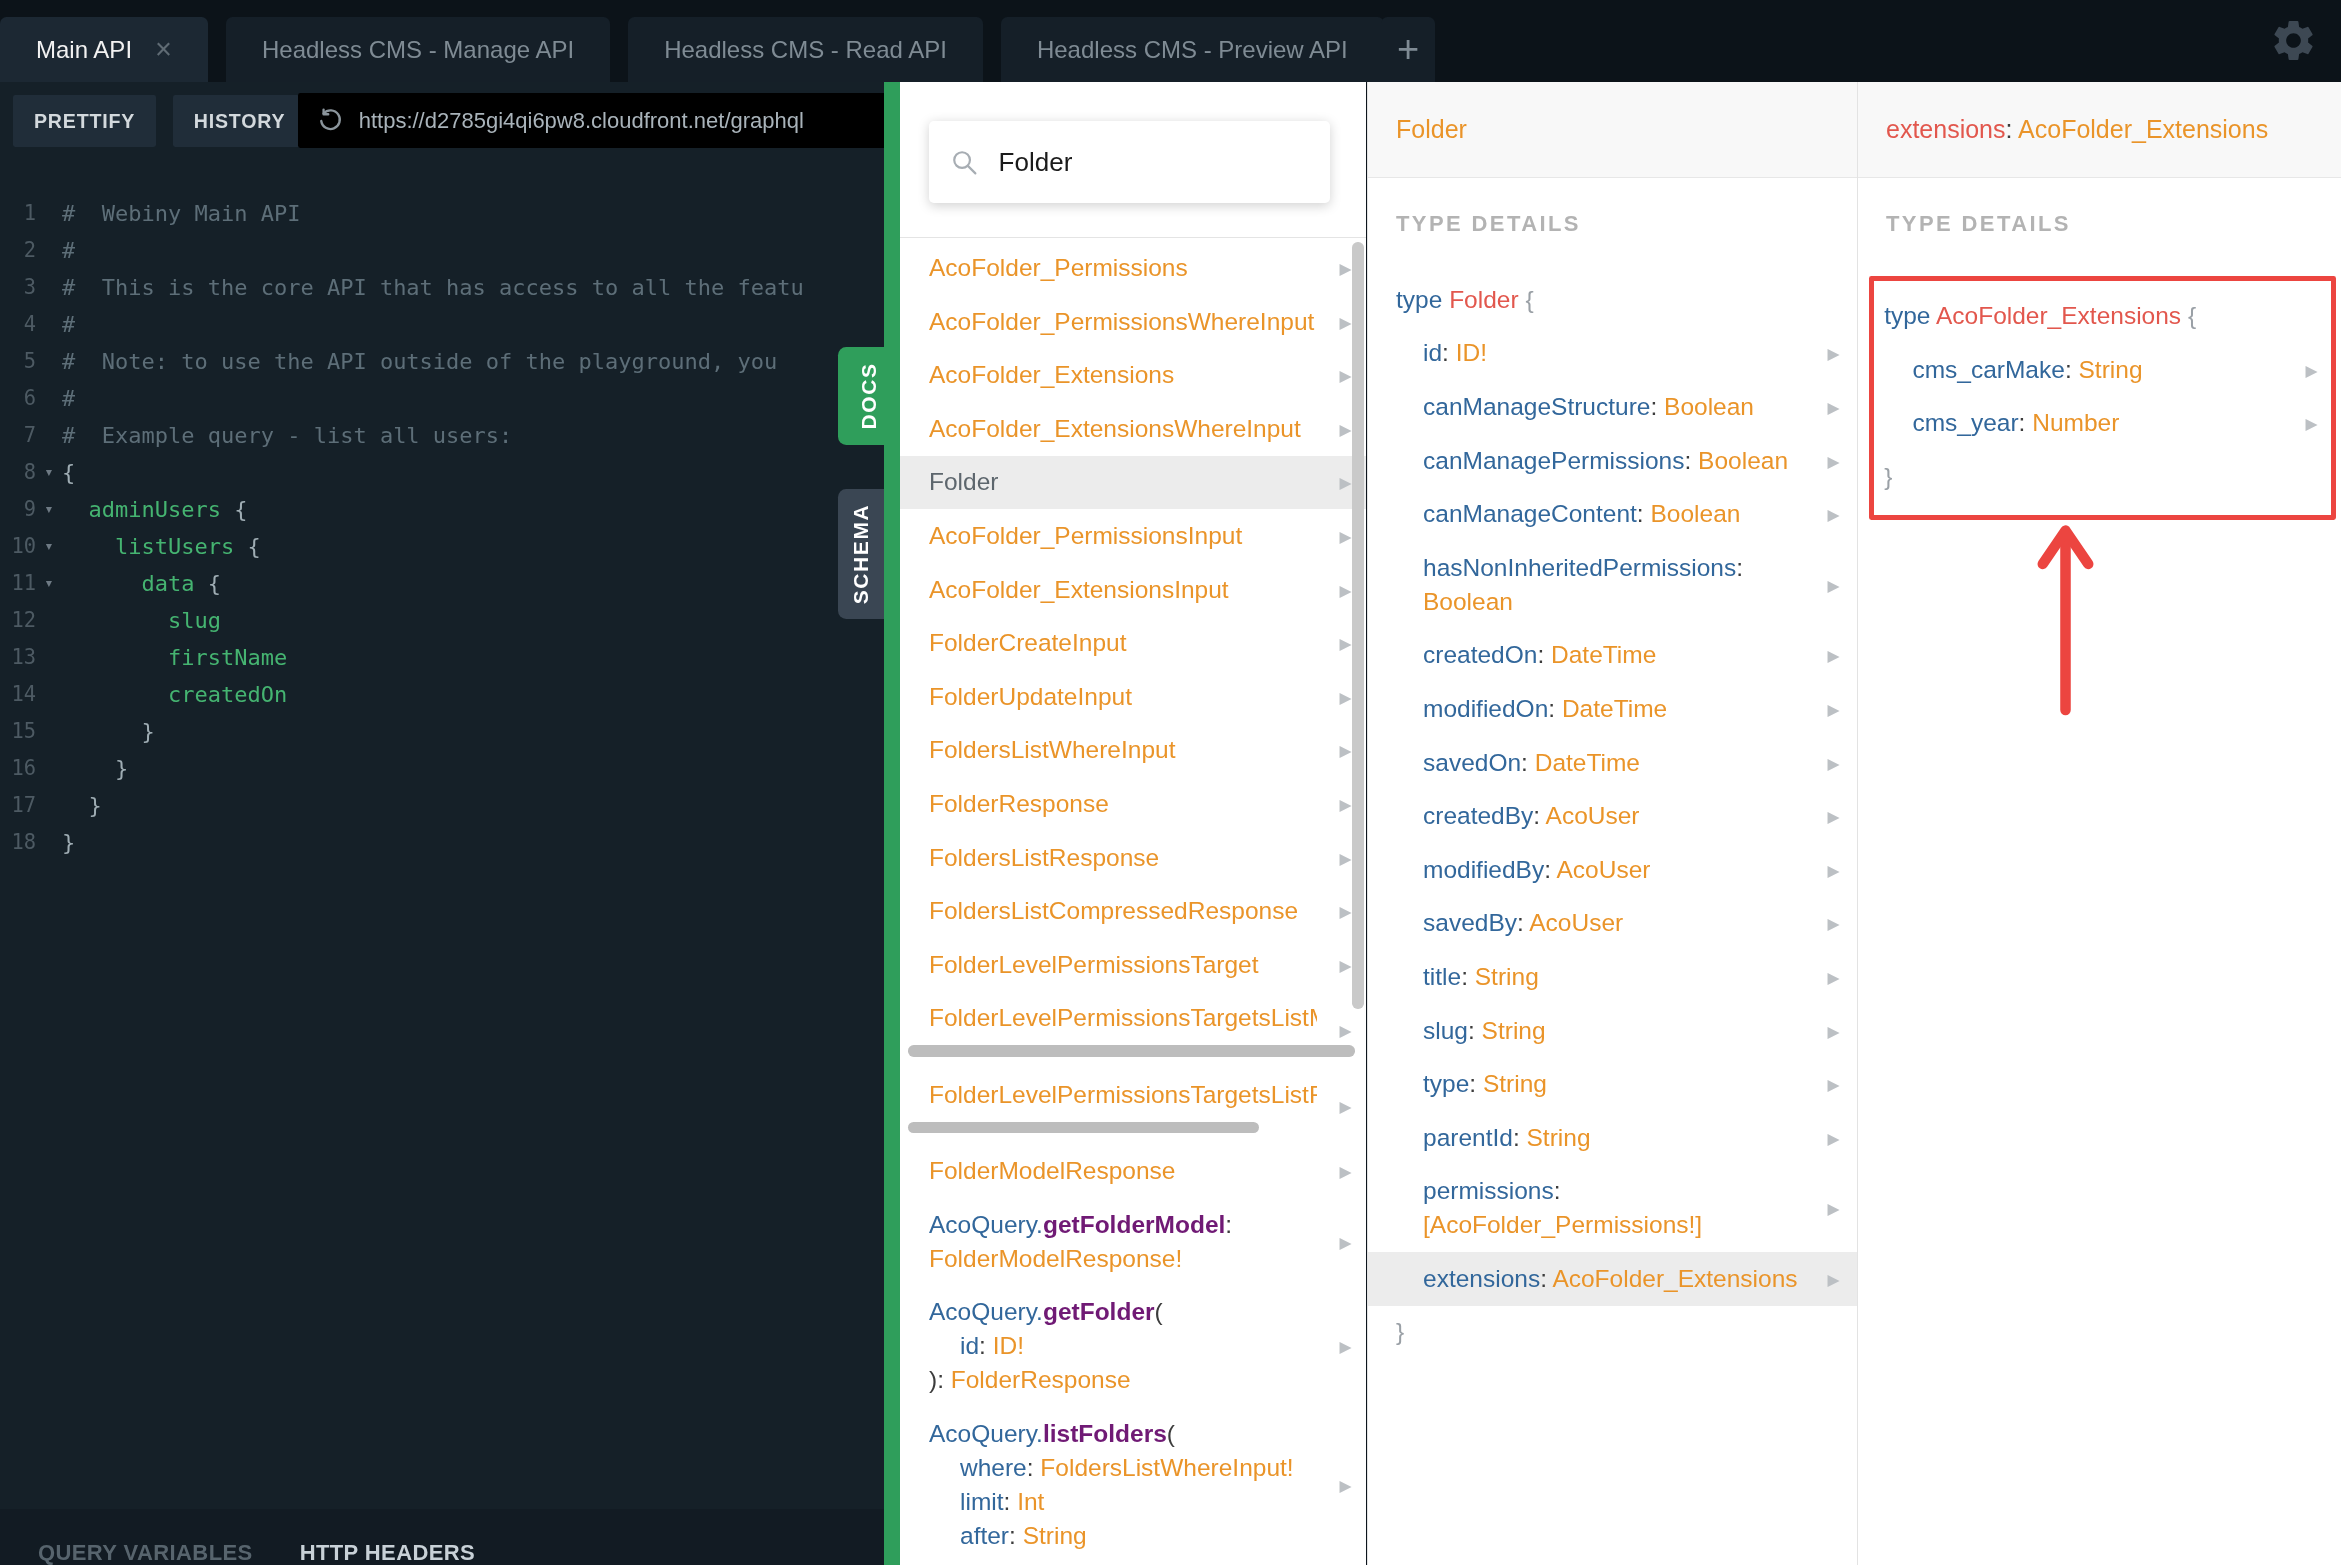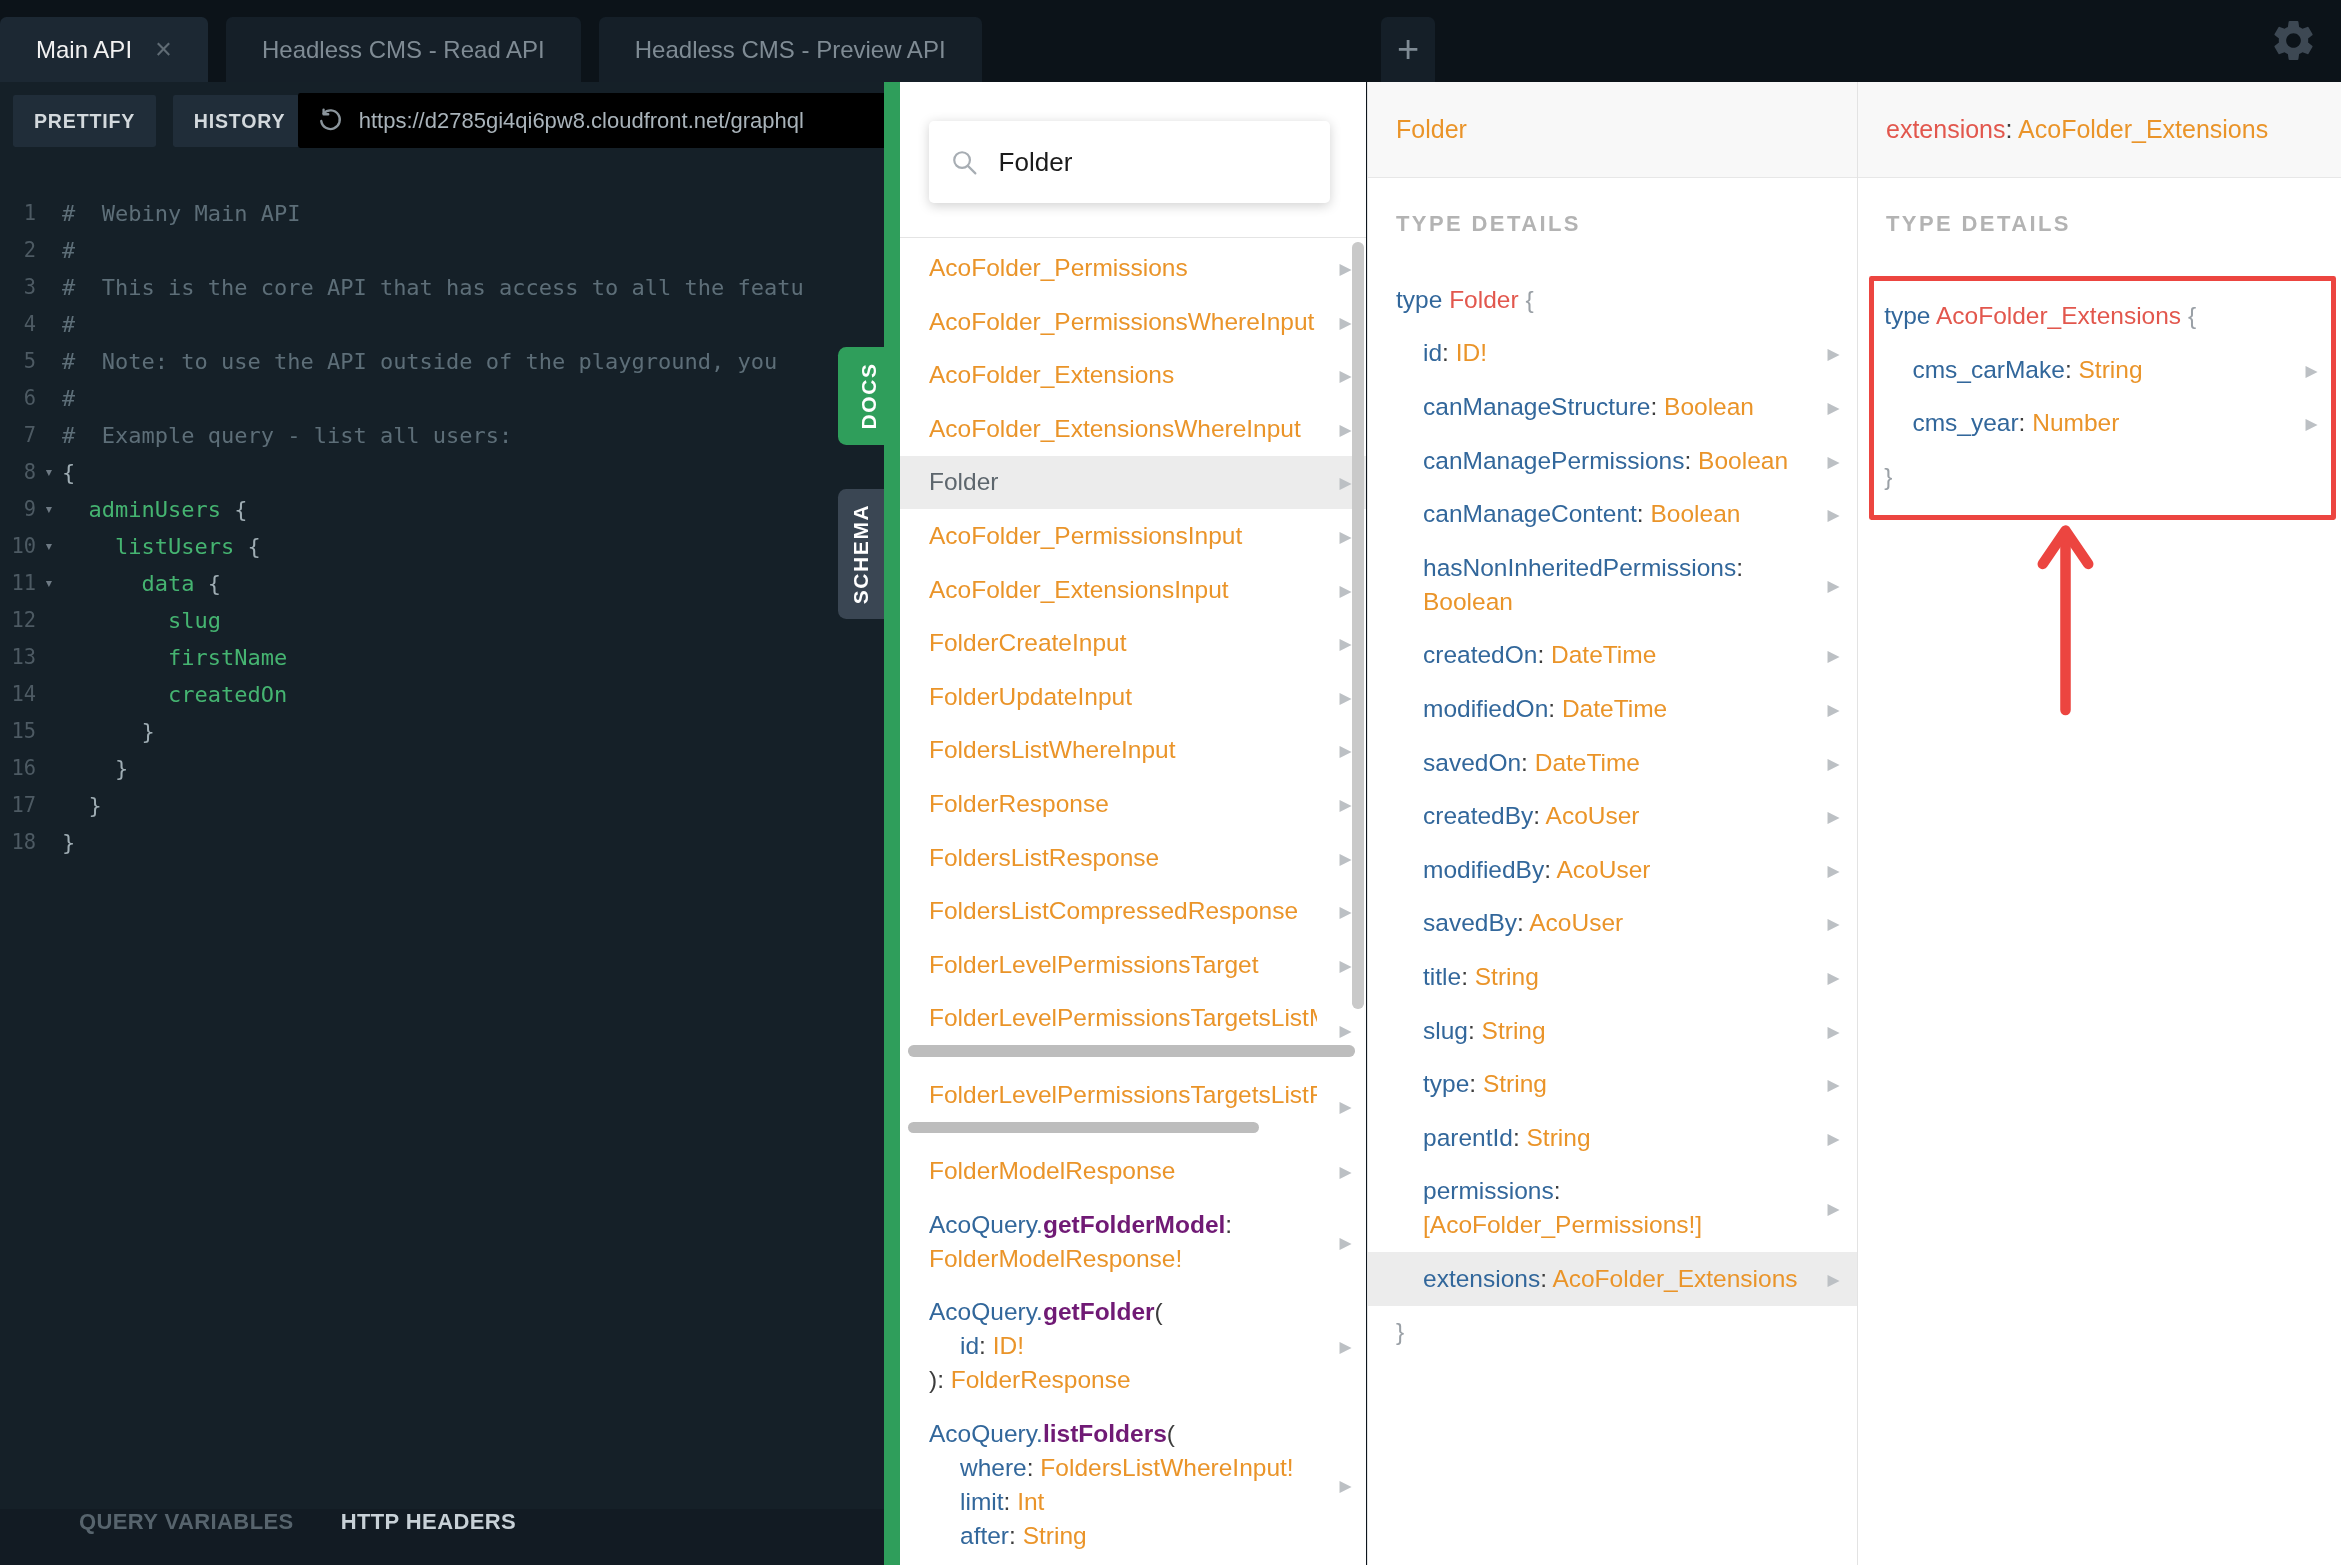--- a/index.html
+++ b/index.html
@@ -28,21 +28,21 @@
   .ed-lines{padding-top:23px;}
   .ed-line{display:flex;height:37px;line-height:37px;font-family:"DejaVu Sans Mono",monospace;font-size:22px;}
   .ed-line .ln{width:36px;text-align:right;color:#4d5a63;font-size:20.4px;flex:0 0 auto;}
   .ed-line .fold{width:26px;text-align:center;color:#6e7a84;font-size:15.5px;flex:0 0 auto;}
   .ed-line .code{white-space:pre;overflow:hidden;}
   .sg-c{color:#5d6e78;}
   .sg-p{color:#9fadb4;}
   .sg-g{color:#45b471;}
 
   .ed-footer{position:absolute;left:0;bottom:0;width:884px;height:57px;background:#121b23;
-       display:flex;align-items:flex-start;padding-left:79px;gap:47px;}
+       display:flex;align-items:flex-end;padding-left:38px;gap:47px;}
   .foot-qv{color:#57646d;font-size:22px;font-weight:700;letter-spacing:0.4px;}
   .foot-hh{color:#c8d1d7;font-size:22px;font-weight:700;letter-spacing:0.4px;}
 
   
   .green-divider{position:absolute;left:884px;top:82px;width:16.3px;height:1484px;background:#2f9e5b;}
   .side-tab{position:absolute;display:flex;align-items:center;justify-content:center;}
   .side-tab span{transform:rotate(-90deg);color:#fff;font-size:21px;font-weight:700;letter-spacing:1.6px;white-space:nowrap;}
   .side-tab.docs{left:838px;top:347px;width:62px;height:98px;background:#2f9e5b;border-radius:8.2px 0 0 8.2px;}
   .side-tab.schema{left:838px;top:489px;width:46px;height:130px;background:#3a4653;border-radius:8.2px 0 0 8.2px;}
 
@@ -96,20 +96,23 @@
 </head>
 <body>
 
 <div class="app">
 
   <div class="topbar">
     <div class="tabs">
         <div class="tab active">
           <span>Main API</span>
           <span class="close">×</span>
+        </div>
+        <div class="tab">
+          <span>Headless CMS - Manage API</span>
         </div>
         <div class="tab">
           <span>Headless CMS - Read API</span>
         </div>
         <div class="tab">
           <span>Headless CMS - Preview API</span>
         </div>
       </div>
     <div class="plus-tab" style="position:absolute;left:1381px;bottom:0;">
         <span>+</span>

